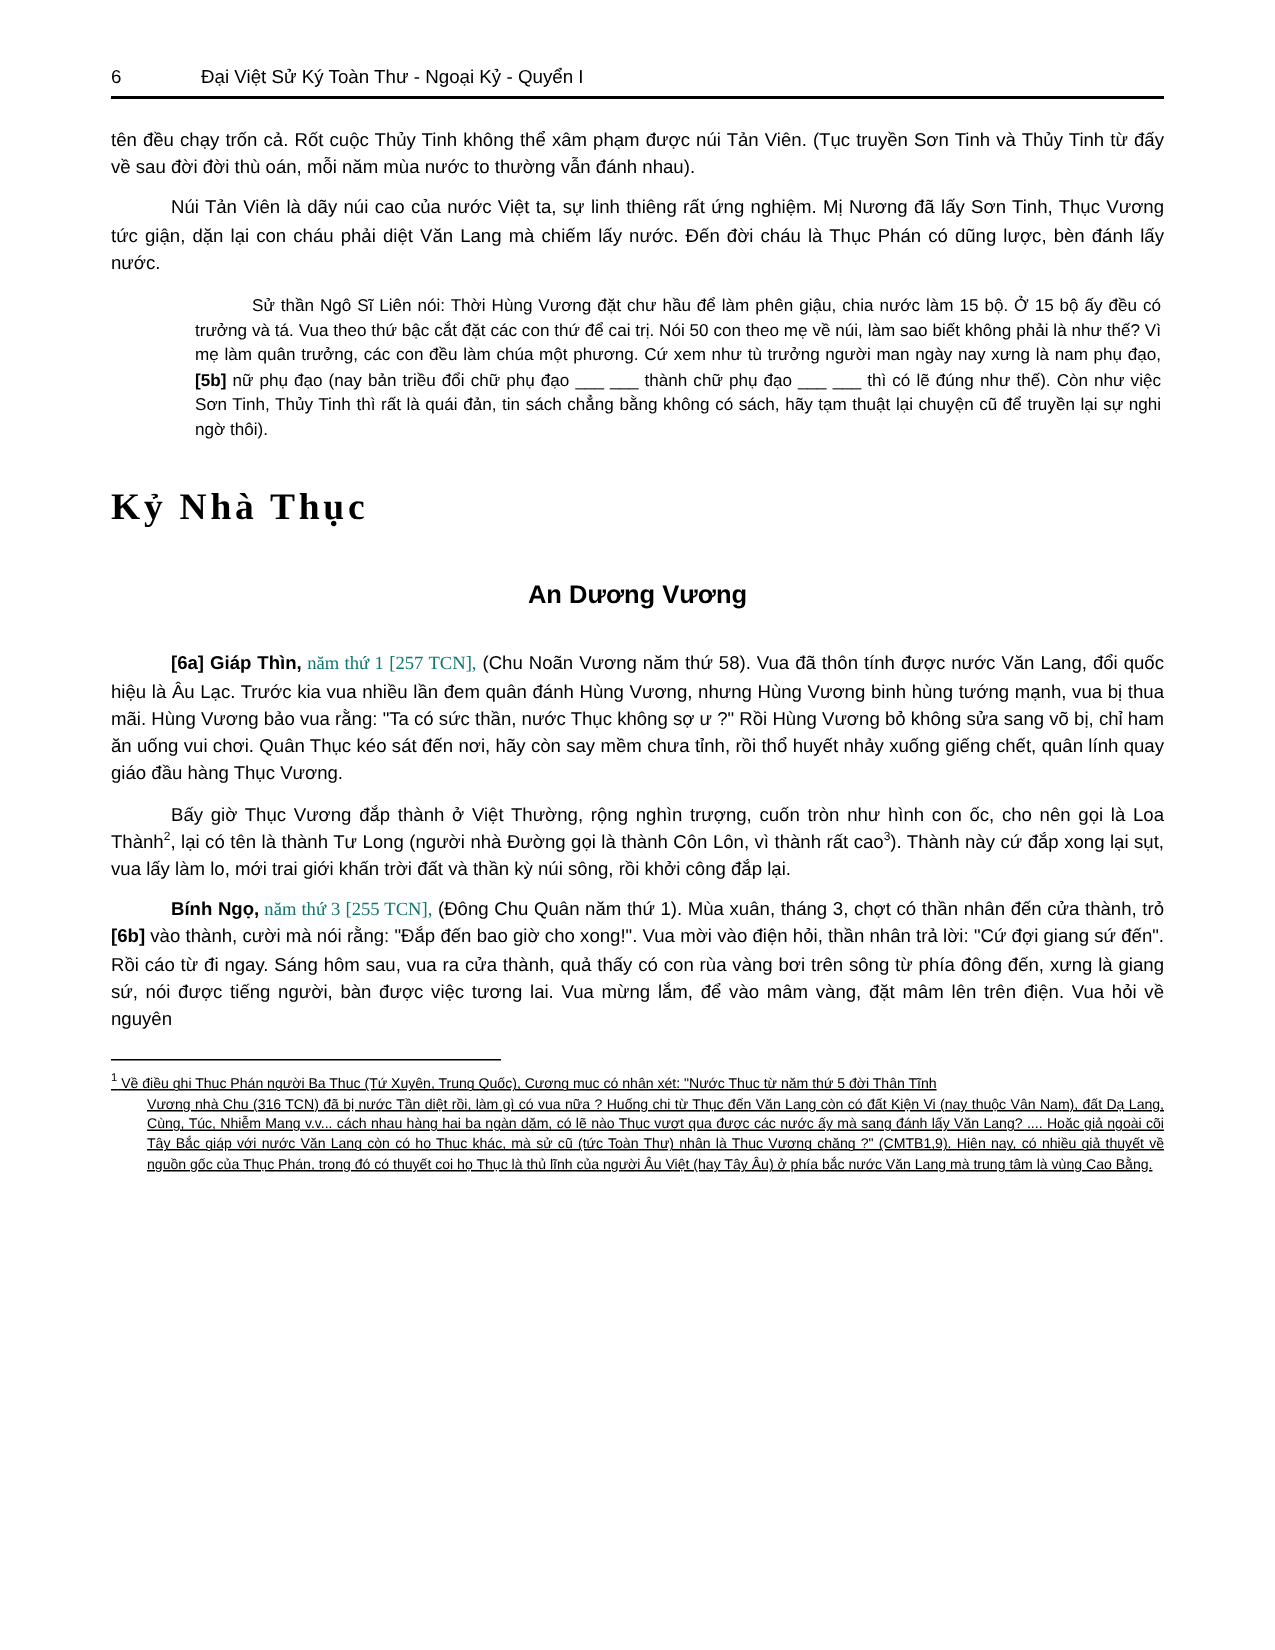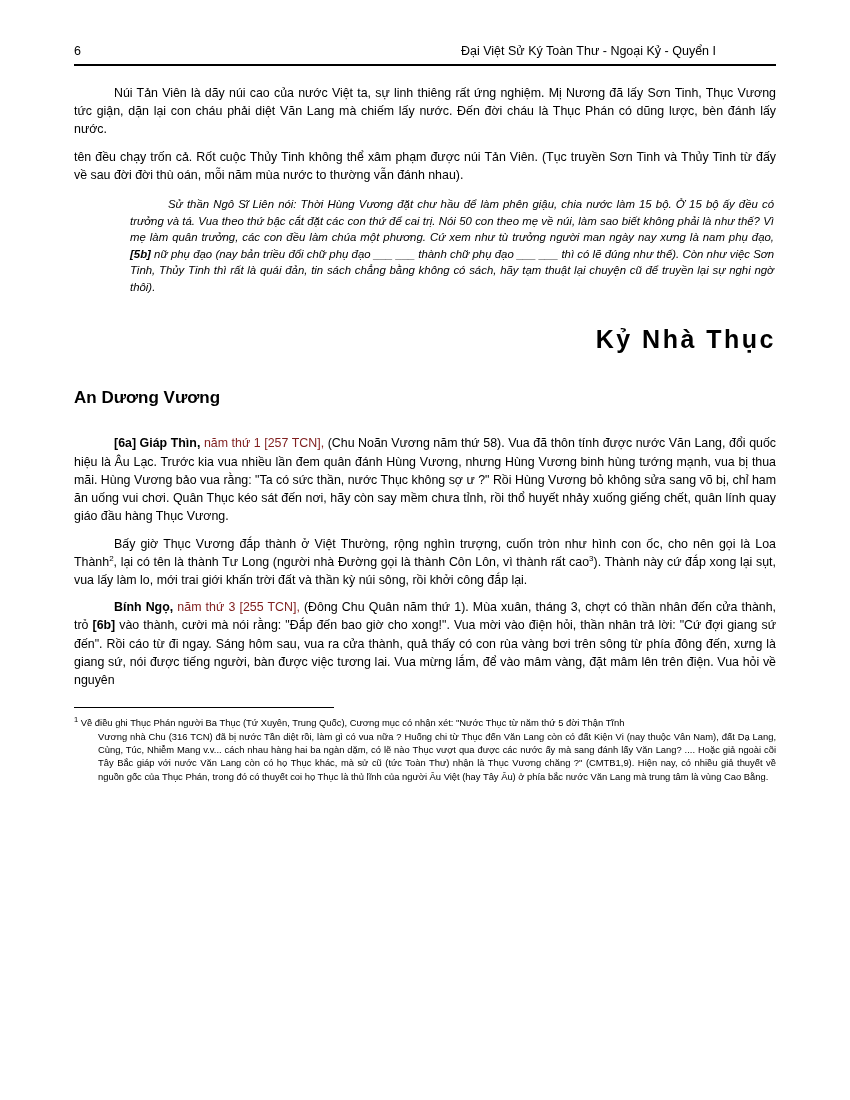--- a/index.html
+++ b/index.html
@@ -29,21 +29,21 @@
     font-size: 12.5px;
     padding-bottom: 6px;
   }
   .header .pagenum {
     width: 60px;
     text-align: left;
     font-size: 12.5px;
   }
   .header .htitle {
     flex: 1;
-    text-align: right;
+    text-align: left;
     font-size: 12.5px;
     padding-right: 60px;
   }
   .rule {
     border-bottom: 2px solid #000;
     margin-bottom: 18px;
   }
   
   .para {
     font-size: 12.4px;
@@ -55,57 +55,58 @@
     text-indent: 40px;
   }
   .quote {
     font-size: 11.4px;
     line-height: 1.45;
     text-align: justify;
     margin: 12px 0 9px 0;
     padding-left: 56px;
     padding-right: 2px;
     text-indent: 38px;
-    font-style: italic;
   }
   .b { font-weight: bold; }
-  .grey { color: #7f1d1d; }
+  .grey { color: #0f766e; font-family: Liberation Serif, serif; }
   sup {
     font-size: 8px;
     vertical-align: super;
     line-height: 0;
   }
   
   h1.chapter {
-    text-align: right;
+    text-align: left;
     font-size: 25px;
     font-weight: bold;
     letter-spacing: 2.5px;
     margin: 30px 0 0 0;
     padding: 0;
+    font-family: Liberation Serif, serif;
   }
   h2.section {
-    text-align: left;
+    text-align: center;
     font-size: 17px;
     font-weight: bold;
     margin: 34px 0 26px 0;
     padding: 0;
   }
   
   .fn-rule {
     width: 260px;
     border-bottom: 1px solid #000;
     margin: 18px 0 8px 0;
   }
   .footnote {
     font-size: 9.4px;
     line-height: 1.42;
     text-align: justify;
     margin: 0 0 8px 0;
     padding-left: 0;
+    text-decoration: underline;
   }
   .footnote .fn-indent {
     display: block;
     padding-left: 12px;
     text-indent: 0;
   }
   .footnote sup {
     font-size: 7.5px;
   }
   .fn-hang {
@@ -117,23 +118,23 @@
 <body>
 
 <div class="page">
 
   <div class="header">
     <div class="pagenum">6</div>
     <div class="htitle">Đại Việt Sử Ký Toàn Thư - Ngoại Kỷ - Quyển I</div>
   </div>
   <div class="rule"></div>
 
+  <p class="para">tên đều chạy trốn cả.  Rốt cuộc Thủy Tinh không thể xâm phạm được núi Tản Viên.  (Tục truyền Sơn Tinh và Thủy Tinh từ đấy về sau đời đời thù oán, mỗi năm mùa nước to thường vẫn đánh nhau).</p>
+
   <p class="para indent">Núi Tản Viên là dãy núi cao của nước Việt ta, sự linh thiêng rất ứng nghiệm.  Mị Nương đã lấy Sơn Tinh, Thục Vương tức giận, dặn lại con cháu phải diệt Văn Lang mà chiếm lấy nước.  Đến đời cháu là Thục Phán có dũng lược, bèn đánh lấy nước.</p>
-
-  <p class="para">tên đều chạy trốn cả.  Rốt cuộc Thủy Tinh không thể xâm phạm được núi Tản Viên.  (Tục truyền Sơn Tinh và Thủy Tinh từ đấy về sau đời đời thù oán, mỗi năm mùa nước to thường vẫn đánh nhau).</p>
 
   <p class="quote">
     <span>Sử thần Ngô Sĩ Liên nói:  Thời Hùng Vương đặt chư hầu để làm phên giậu, chia nước làm 15 bộ.  Ở 15 bộ ấy đều có trưởng và tá.  Vua theo thứ bậc cắt đặt các con thứ để cai trị.  Nói 50 con theo mẹ về núi, làm sao biết không phải là như thế?  Vì mẹ làm quân trưởng, các con đều làm chúa một phương.  Cứ xem như tù trưởng người man ngày nay xưng là nam phụ đạo, </span><span class="b">[5b]</span><span> nữ phụ đạo (nay bản triều đổi chữ phụ đạo ___ ___ thành chữ phụ đạo ___ ___ thì có lẽ đúng như thế).  Còn như việc Sơn Tinh, Thủy Tinh thì rất là quái đản, tin sách chẳng bằng không có sách, hãy tạm thuật lại chuyện cũ để truyền lại sự nghi ngờ thôi).</span>
   </p>
 
 
   <h1 class="chapter">Kỷ Nhà Thục</h1>
 
   <h2 class="section">An Dương Vương</h2>
 

